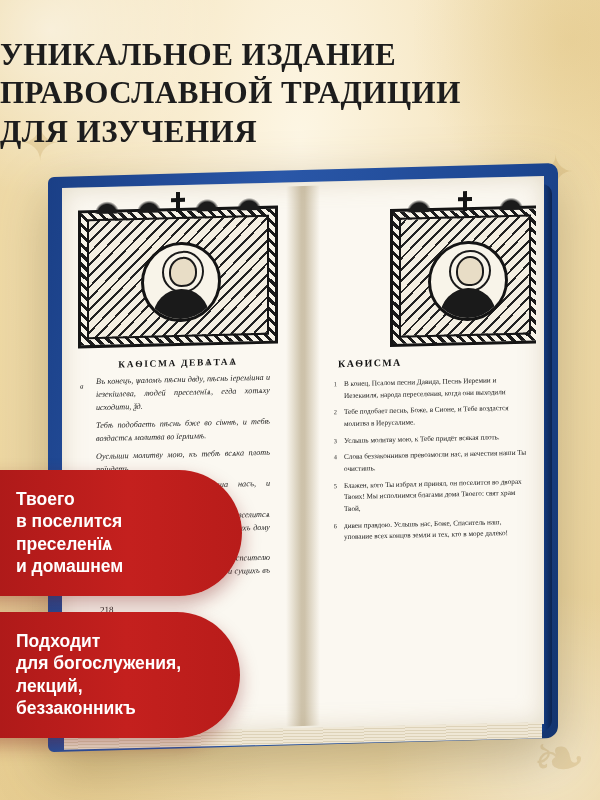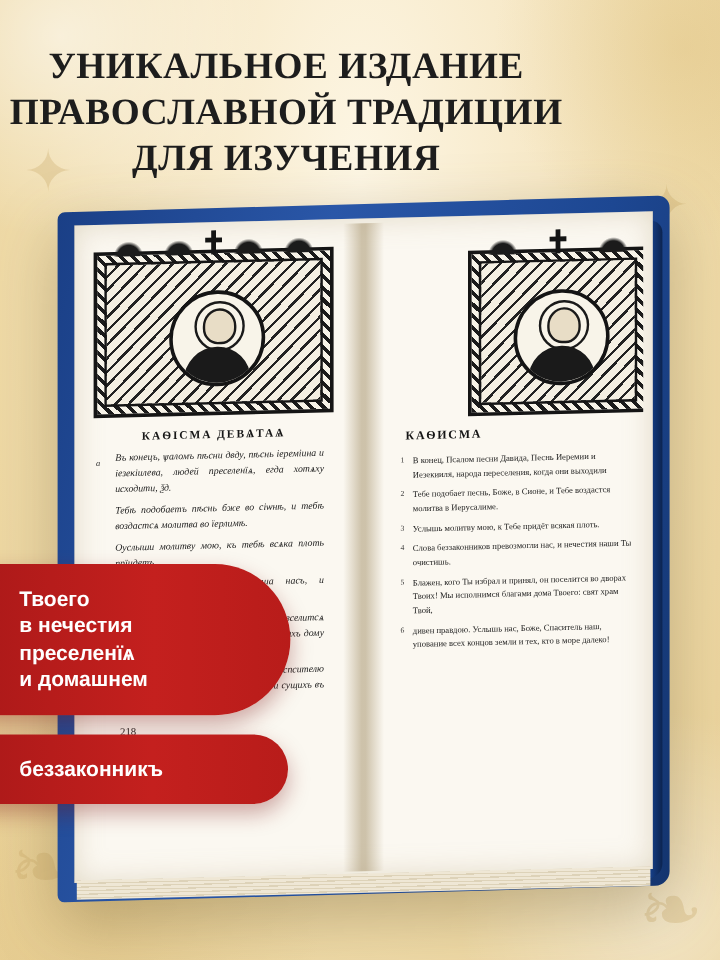--- a/index.html
+++ b/index.html
@@ -50,21 +50,21 @@
     pointer-events: none;
     user-select: none;
   }
 
   
   .headline {
     position: absolute;
     top: 36px;
     left: 0;
     width: 477px;
-    text-align: center;
+    text-align: left;
     z-index: 6;
   }
   .headline-line {
     font-family: "Liberation Serif", serif;
     font-weight: bold;
     color: #1d1d1d;
     font-size: 31px;
     line-height: 1.24;
     letter-spacing: 0.5px;
     white-space: nowrap;
@@ -418,22 +418,25 @@
           <div class="verse-text">дивен правдою. Услышь нас, Боже, Спаситель наш, упование всех концов земли и тех, кто в море далеко!</div>
         </div>
       </div>
     </div>
 
     <div class="gutter"></div>
   </div>
 
   <div class="badge badge-1">
     <span class="badge-line">Твоего</span>
-    <span class="badge-line">в нечестия</span>
+    <span class="badge-line">в поселится</span>
     <span class="badge-line">преселенїѧ</span>
     <span class="badge-line">и домашнем</span>
   </div>
 
   <div class="badge badge-2">
+    <span class="badge-line">Подходит</span>
+    <span class="badge-line">для богослужения,</span>
+    <span class="badge-line">лекций,</span>
     <span class="badge-line">беззаконникъ</span>
   </div>
 
 </div>
 
 </body></html>

